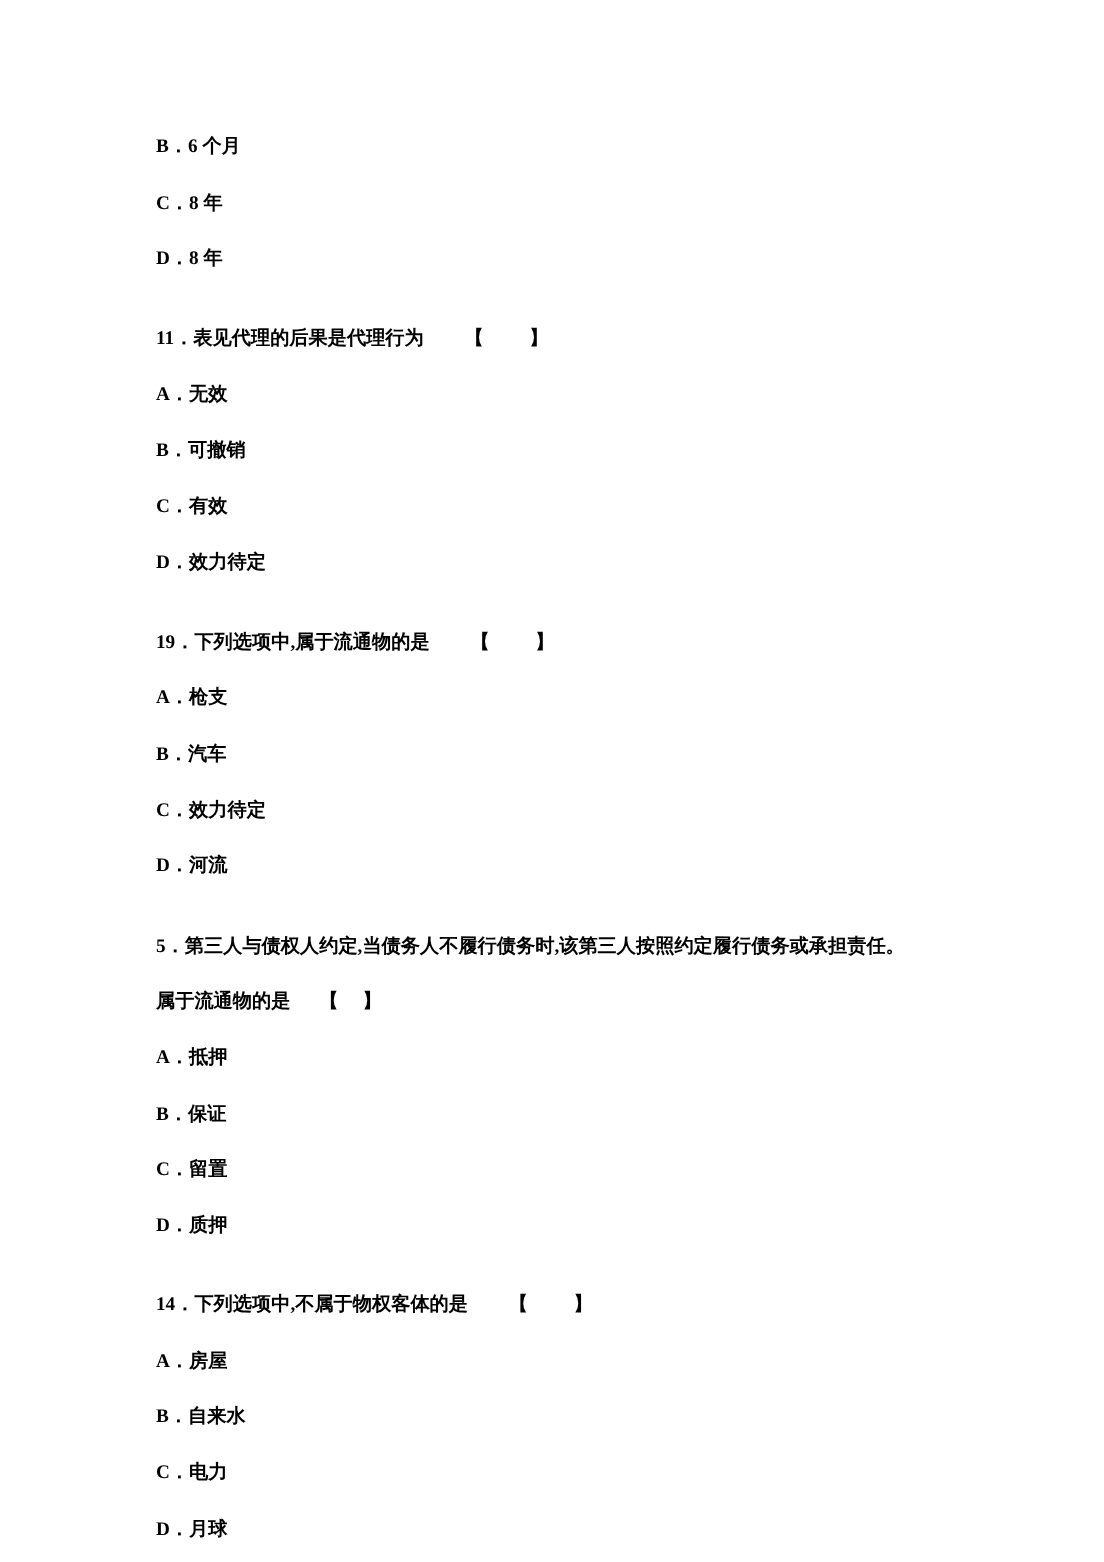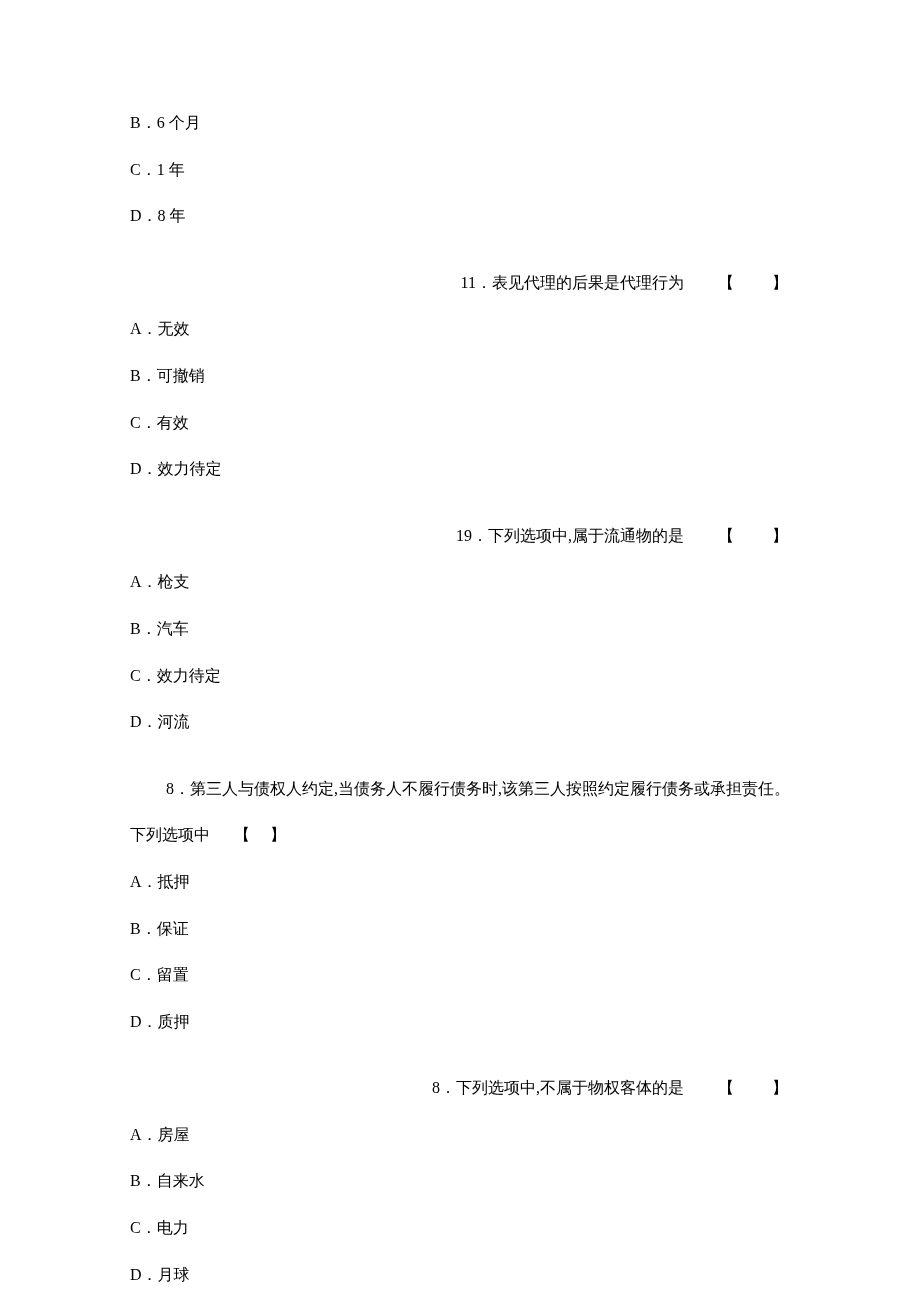--- a/index.html
+++ b/index.html
@@ -1,83 +1,83 @@
 <!DOCTYPE html>
 <html><head>
   <meta charset="utf-8">
   <style>
     * {
       margin: 0;
       padding: 0;
       box-sizing: border-box;
+      font-weight: bold;
     }
     body {
       width: 920px;
       height: 1302px;
       background: #ffffff;
       font-family: "SimSun", "宋体", serif;
       font-size: 16px;
       color: #000000;
       padding: 110px 130px 100px 130px;
       line-height: 1.6;
     }
     .line {
       margin-bottom: 21px;
       white-space: nowrap;
     }
     .question-line {
       margin-bottom: 21px;
       margin-top: 41px;
       white-space: nowrap;
-      text-align: right;
     }
     .bracket {
       margin-left: 30px;
       letter-spacing: 2px;
     }
     .bracket-small {
       margin-left: 20px;
       letter-spacing: 2px;
     }
   </style>
 </head>
 <body>
 
 <div class="line">B．6 个月</div>
-<div class="line">C．1 年</div>
+<div class="line">C．8 年</div>
 <div class="line">D．8 年</div>
 
 <div class="question-line">
   <span>11．表见代理的后果是代理行为</span>
   <span class="bracket">【　　】</span>
 </div>
 <div class="line">A．无效</div>
 <div class="line">B．可撤销</div>
 <div class="line">C．有效</div>
 <div class="line">D．效力待定</div>
 
 <div class="question-line">
   <span>19．下列选项中,属于流通物的是</span>
   <span class="bracket">【　　】</span>
 </div>
 <div class="line">A．枪支</div>
 <div class="line">B．汽车</div>
 <div class="line">C．效力待定</div>
 <div class="line">D．河流</div>
 
-<div class="question-line">8．第三人与债权人约定,当债务人不履行债务时,该第三人按照约定履行债务或承担责任。</div>
+<div class="question-line">5．第三人与债权人约定,当债务人不履行债务时,该第三人按照约定履行债务或承担责任。</div>
 <div class="line">
-  <span>下列选项中</span>
+  <span>属于流通物的是</span>
   <span class="bracket-small">【　】</span>
 </div>
 <div class="line">A．抵押</div>
 <div class="line">B．保证</div>
 <div class="line">C．留置</div>
 <div class="line">D．质押</div>
 
 <div class="question-line">
-  <span>8．下列选项中,不属于物权客体的是</span>
+  <span>14．下列选项中,不属于物权客体的是</span>
   <span class="bracket">【　　】</span>
 </div>
 <div class="line">A．房屋</div>
 <div class="line">B．自来水</div>
 <div class="line">C．电力</div>
 <div class="line">D．月球</div>
 
 </body></html>

